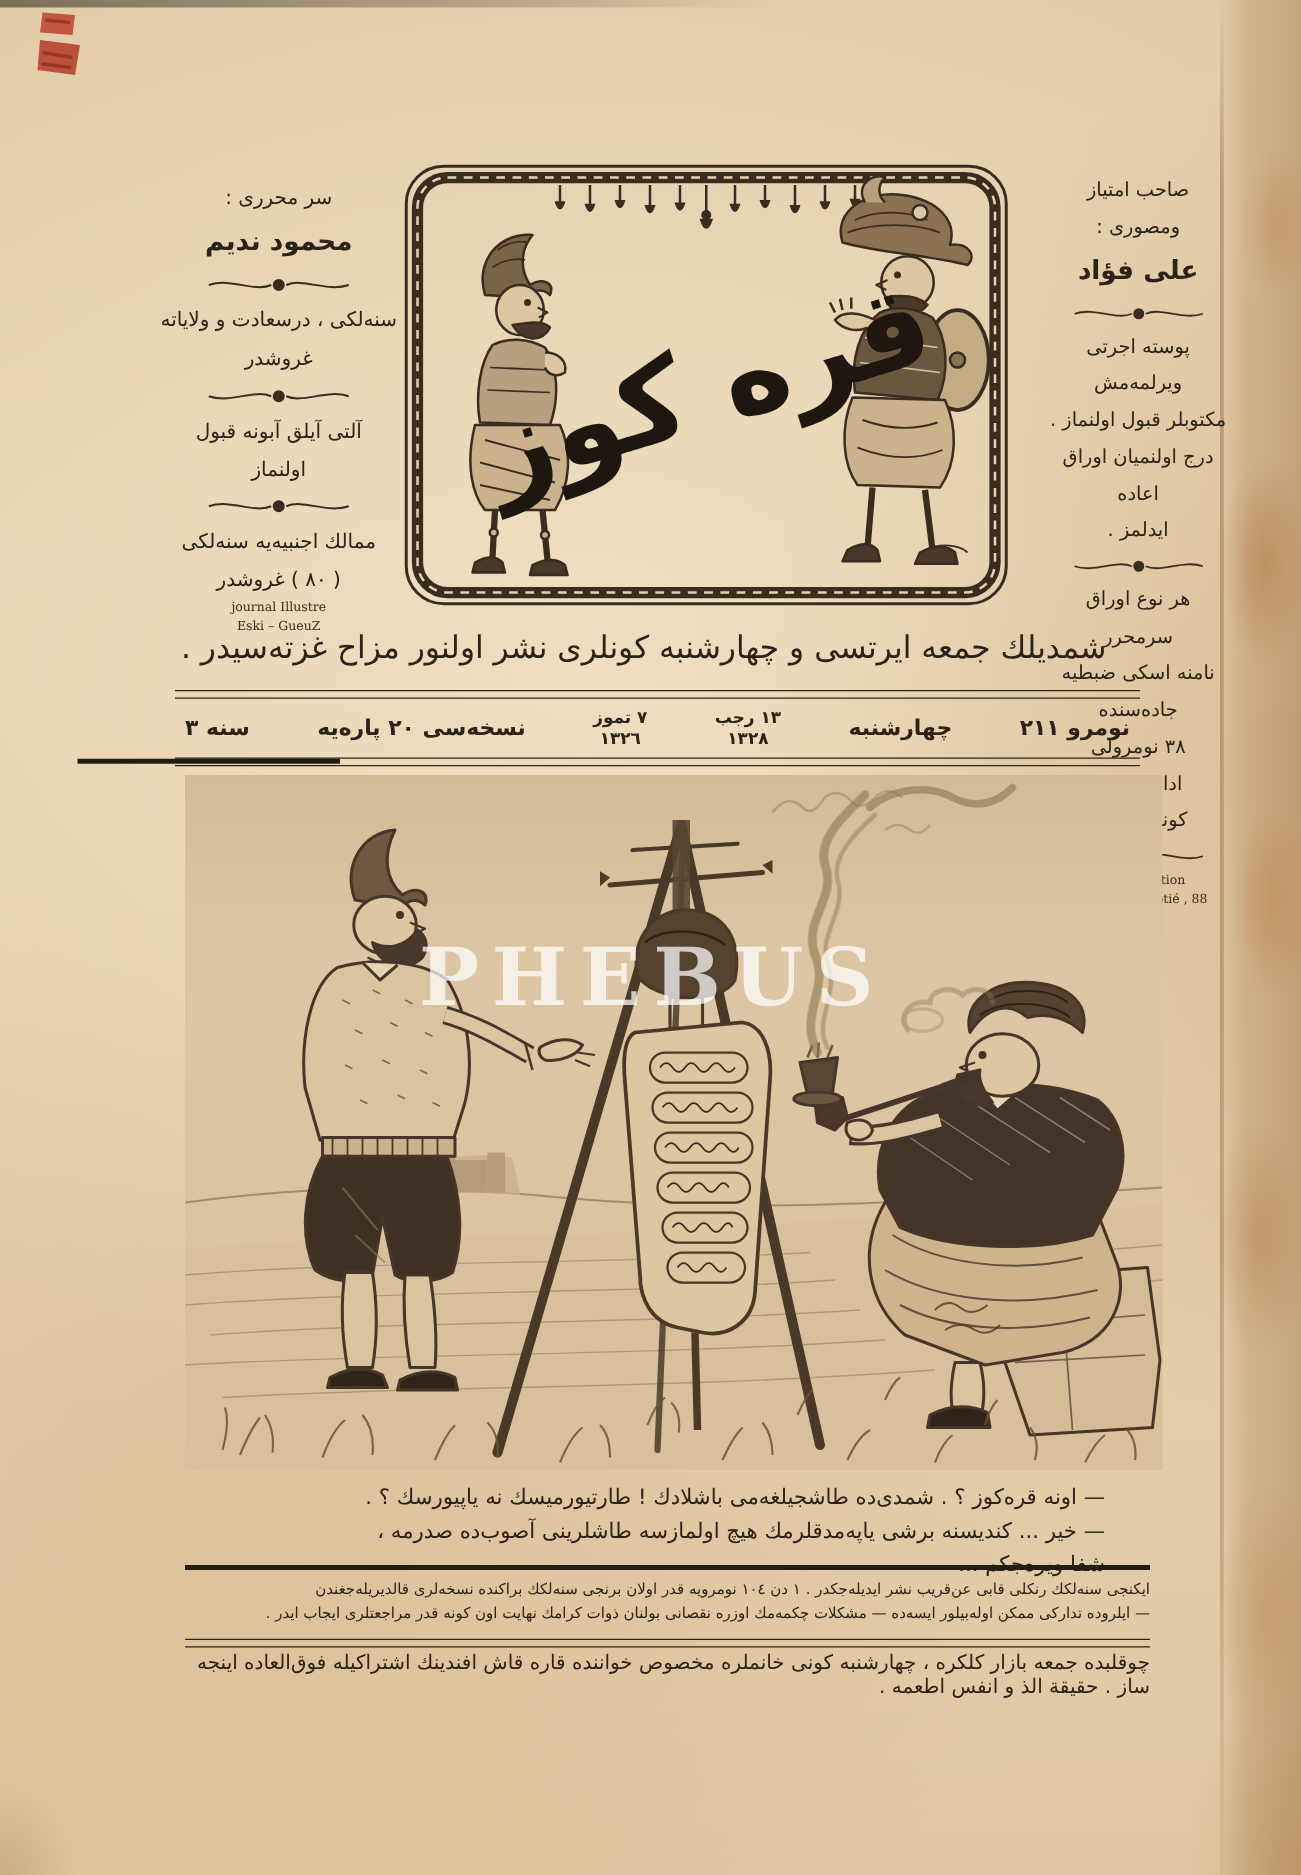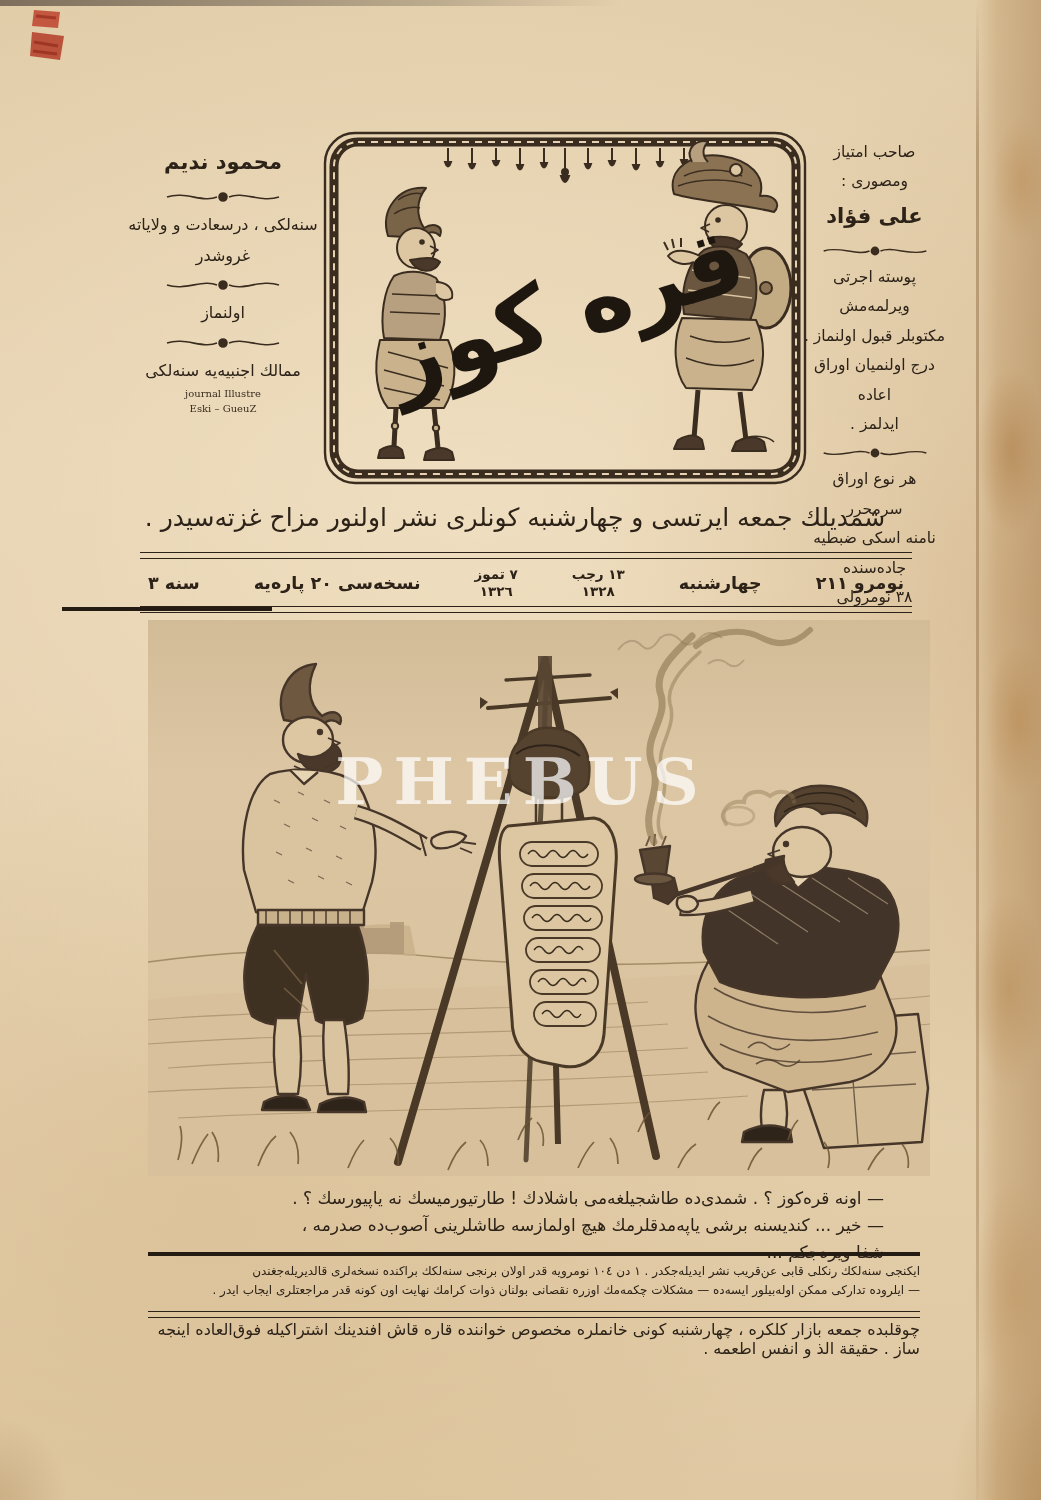--- a/index.html
+++ b/index.html
@@ -25,21 +25,21 @@
   .crease{position:absolute;top:0;bottom:0;left:976px;width:3px;
     background:linear-gradient(180deg,rgba(120,82,40,.0),rgba(120,82,40,.38) 10%,rgba(120,82,40,.3) 80%,rgba(120,82,40,.05));}
   .corner-stain-br{position:absolute;right:0;bottom:0;width:120px;height:260px;
     background:radial-gradient(120px 220px at 100% 100%, rgba(172,128,72,.4), rgba(0,0,0,0) 75%);}
   .corner-stain-bl{position:absolute;left:0;bottom:0;width:90px;height:120px;
     background:radial-gradient(90px 110px at 0% 100%, rgba(150,110,60,.25), rgba(0,0,0,0) 75%);}
 
   
   .col{position:absolute;text-align:center;line-height:1.95;font-size:16px;}
   .col-left{left:104px;top:142px;width:238px;}
-  .col-right{left:804px;top:138px;width:141px;line-height:1.9;font-size:15.5px;}
+  .col-right{left:840px;top:138px;width:141px;line-height:1.9;font-size:15.5px;}
   .col .big{font-size:21px;font-weight:bold;letter-spacing:1px;}
   .col .latin{font-family:"DejaVu Serif",serif;font-size:10px;line-height:1.5;color:#3a2d1f;}
   .orn{display:block;margin:7px auto 5px;}
   .orn path,.orn circle{stroke:#3a2d20;fill:none;stroke-width:1.6;}
   .orn circle{fill:#3a2d20;}
 
   
   .subtitle{position:absolute;left:235px;top:503px;width:560px;display:flex;align-items:center;justify-content:center;gap:10px;}
   .subtitle .txt{font-size:25px;white-space:nowrap;}
   .flourish path{stroke:#3a2d20;fill:none;stroke-width:1.6;}
@@ -73,37 +73,40 @@
   <div class="corner-stain-br"></div>
   <div class="corner-stain-bl"></div>
 
   <svg class="redmark" width="46" height="62" viewBox="0 0 46 62">
     <path d="M8 4 L34 6 L32 22 L6 20 Z" fill="#c04a33" opacity=".9"></path>
     <path d="M6 26 L38 30 L34 54 L4 50 Z" fill="#b33c28" opacity=".85"></path>
     <path d="M10 10 L30 12 M8 36 L32 40 M7 45 L31 48" stroke="#8c2418" stroke-width="3" fill="none" opacity=".6"></path>
   </svg>
 
   <div class="col col-left" dir="rtl">
+    <div>سر محرری :</div>
     <div class="big">محمود ندیم</div>
     <svg class="orn" width="120" height="14" viewBox="0 0 120 14">
       <path d="M4 7 C 22 1,40 13,54 7 M66 7 C 80 1,98 13,116 7"></path>
         <circle cx="60" cy="7" r="4"></circle>
     </svg>
     <div>سنه‌لكی ، درسعادت و ولایاته</div>
     <div>غروشدر</div>
     <svg class="orn" width="120" height="14" viewBox="0 0 120 14">
       <path d="M4 7 C 22 13,40 1,54 7 M66 7 C 80 13,98 1,116 7"></path>
         <circle cx="60" cy="7" r="4"></circle>
     </svg>
+    <div>آلتی آیلق آبونه قبول</div>
     <div>اولنماز</div>
     <svg class="orn" width="120" height="14" viewBox="0 0 120 14">
       <path d="M4 7 C 22 1,40 13,54 7 M66 7 C 80 1,98 13,116 7"></path>
         <circle cx="60" cy="7" r="4"></circle>
     </svg>
     <div>ممالك اجنبیه‌یه سنه‌لكی</div>
+    <div>( ٨٠ ) غروشدر</div>
     <div class="latin" dir="ltr">journal Illustre</div>
     <div class="latin" dir="ltr">Eski – GueuZ</div>
   </div>
 
   <div class="col col-right" dir="rtl">
     <div>صاحب امتیاز ومصوری :</div>
     <div class="big">علی فؤاد</div>
     <svg class="orn" width="110" height="14" viewBox="0 0 120 14">
       <path d="M4 7 C 22 1,40 13,54 7 M66 7 C 80 1,98 13,116 7"></path>
         <circle cx="60" cy="7" r="4"></circle>

